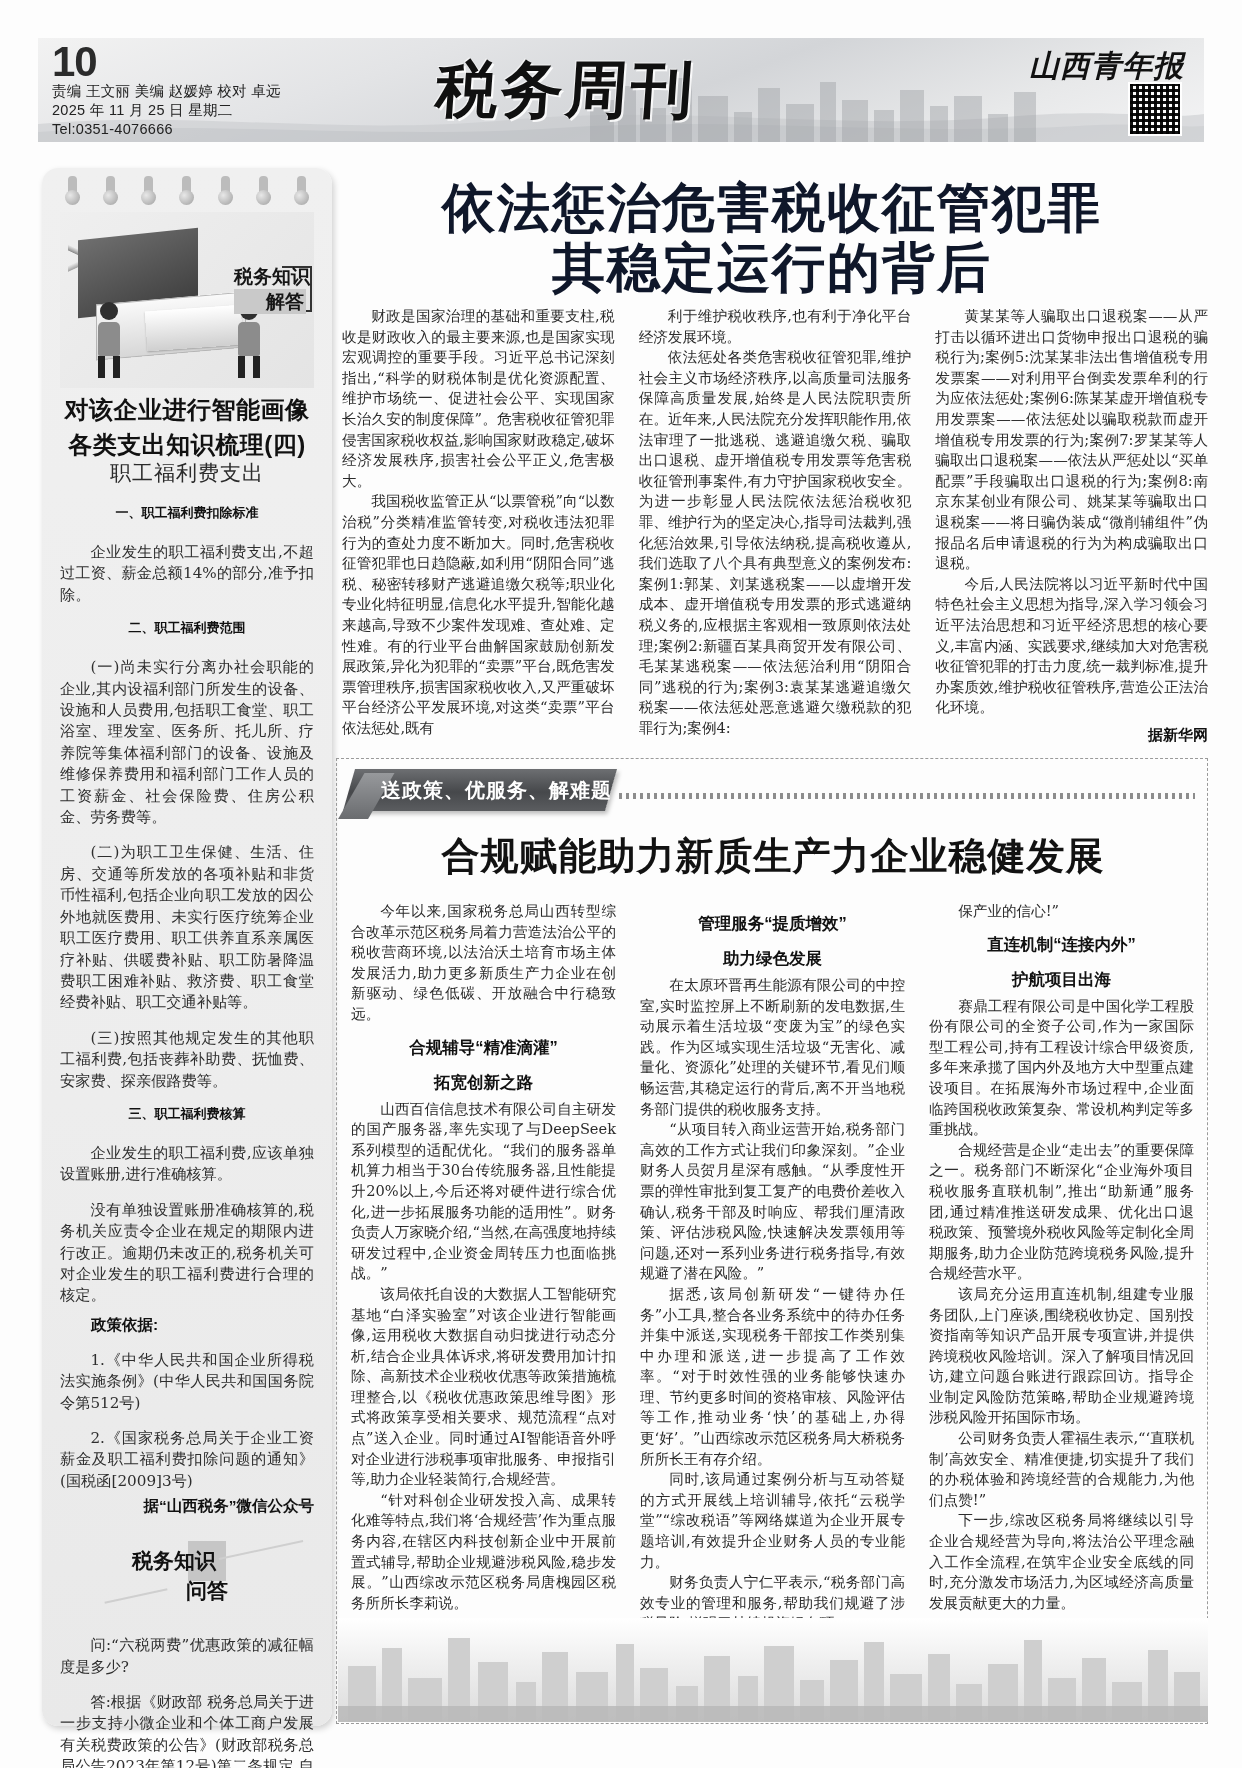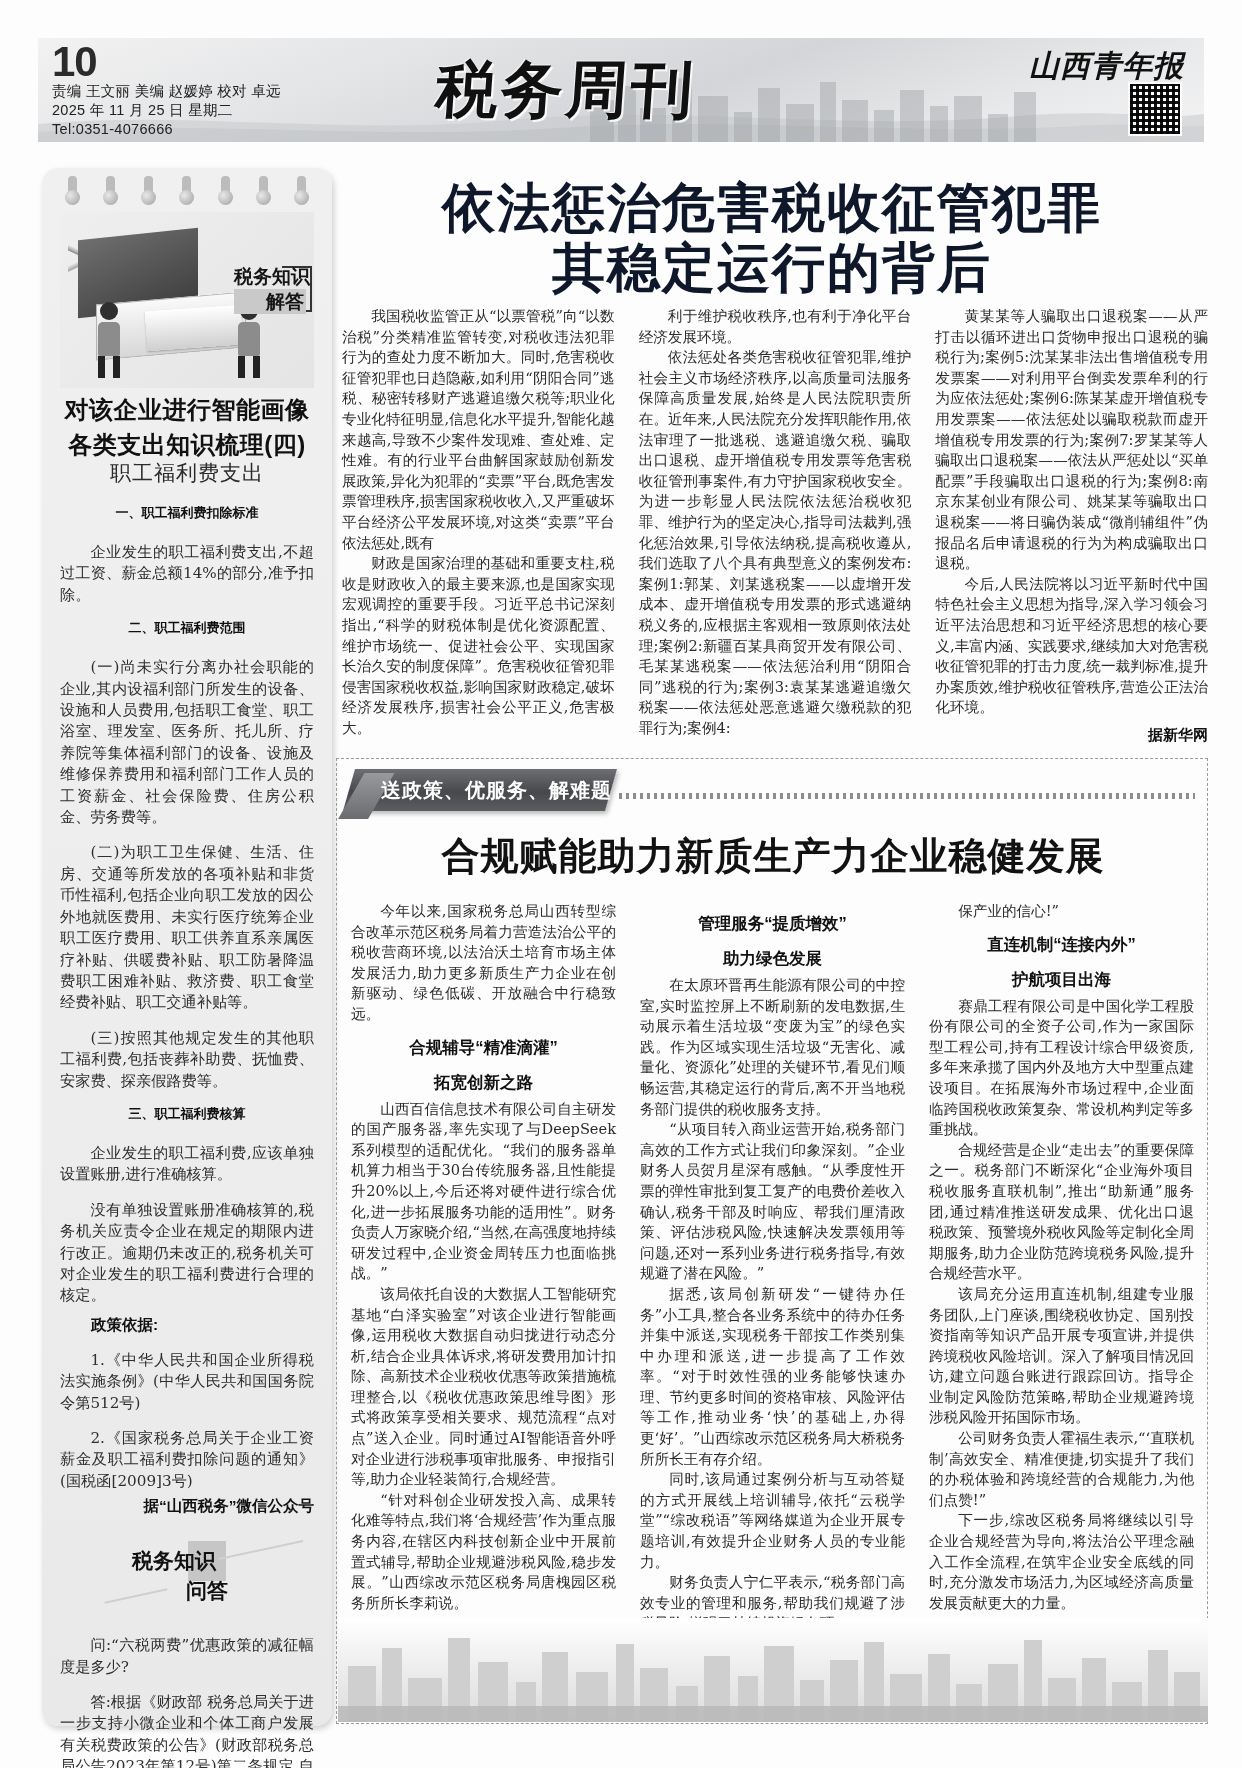--- a/index.html
+++ b/index.html
@@ -337,22 +337,22 @@
 
   </div>
 
   <div class="headline1">
     <div class="l1">依法惩治危害税收征管犯罪</div>
     <div class="l2">其稳定运行的背后</div>
   </div>
 
   <div class="artA">
     <div class="col">
+      <p class="body-p">财政是国家治理的基础和重要支柱,税收是财政收入的最主要来源,也是国家实现宏观调控的重要手段。习近平总书记深刻指出,“科学的财税体制是优化资源配置、维护市场统一、促进社会公平、实现国家长治久安的制度保障”。危害税收征管犯罪侵害国家税收权益,影响国家财政稳定,破坏经济发展秩序,损害社会公平正义,危害极大。</p>
       <p class="body-p">我国税收监管正从“以票管税”向“以数治税”分类精准监管转变,对税收违法犯罪行为的查处力度不断加大。同时,危害税收征管犯罪也日趋隐蔽,如利用“阴阳合同”逃税、秘密转移财产逃避追缴欠税等;职业化专业化特征明显,信息化水平提升,智能化越来越高,导致不少案件发现难、查处难、定性难。有的行业平台曲解国家鼓励创新发展政策,异化为犯罪的“卖票”平台,既危害发票管理秩序,损害国家税收收入,又严重破坏平台经济公平发展环境,对这类“卖票”平台依法惩处,既有</p>
-      <p class="body-p">财政是国家治理的基础和重要支柱,税收是财政收入的最主要来源,也是国家实现宏观调控的重要手段。习近平总书记深刻指出,“科学的财税体制是优化资源配置、维护市场统一、促进社会公平、实现国家长治久安的制度保障”。危害税收征管犯罪侵害国家税收权益,影响国家财政稳定,破坏经济发展秩序,损害社会公平正义,危害极大。</p>
     </div>
     <div class="col">
       <p class="body-p">利于维护税收秩序,也有利于净化平台经济发展环境。</p>
       <p class="body-p">依法惩处各类危害税收征管犯罪,维护社会主义市场经济秩序,以高质量司法服务保障高质量发展,始终是人民法院职责所在。近年来,人民法院充分发挥职能作用,依法审理了一批逃税、逃避追缴欠税、骗取出口退税、虚开增值税专用发票等危害税收征管刑事案件,有力守护国家税收安全。为进一步彰显人民法院依法惩治税收犯罪、维护行为的坚定决心,指导司法裁判,强化惩治效果,引导依法纳税,提高税收遵从,我们选取了八个具有典型意义的案例发布:案例1:郭某、刘某逃税案——以虚增开发成本、虚开增值税专用发票的形式逃避纳税义务的,应根据主客观相一致原则依法处理;案例2:新疆百某具商贸开发有限公司、毛某某逃税案——依法惩治利用“阴阳合同”逃税的行为;案例3:袁某某逃避追缴欠税案——依法惩处恶意逃避欠缴税款的犯罪行为;案例4:</p>
     </div>
     <div class="col">
       <p class="body-p">黄某某等人骗取出口退税案——从严打击以循环进出口货物申报出口退税的骗税行为;案例5:沈某某非法出售增值税专用发票案——对利用平台倒卖发票牟利的行为应依法惩处;案例6:陈某某虚开增值税专用发票案——依法惩处以骗取税款而虚开增值税专用发票的行为;案例7:罗某某等人骗取出口退税案——依法从严惩处以“买单配票”手段骗取出口退税的行为;案例8:南京东某创业有限公司、姚某某等骗取出口退税案——将日骗伪装成“微削辅组件”伪报品名后申请退税的行为为构成骗取出口退税。</p>
       <p class="body-p">今后,人民法院将以习近平新时代中国特色社会主义思想为指导,深入学习领会习近平法治思想和习近平经济思想的核心要义,丰富内涵、实践要求,继续加大对危害税收征管犯罪的打击力度,统一裁判标准,提升办案质效,维护税收征管秩序,营造公正法治化环境。</p>
       <div class="src-r">据新华网</div>
     </div>

